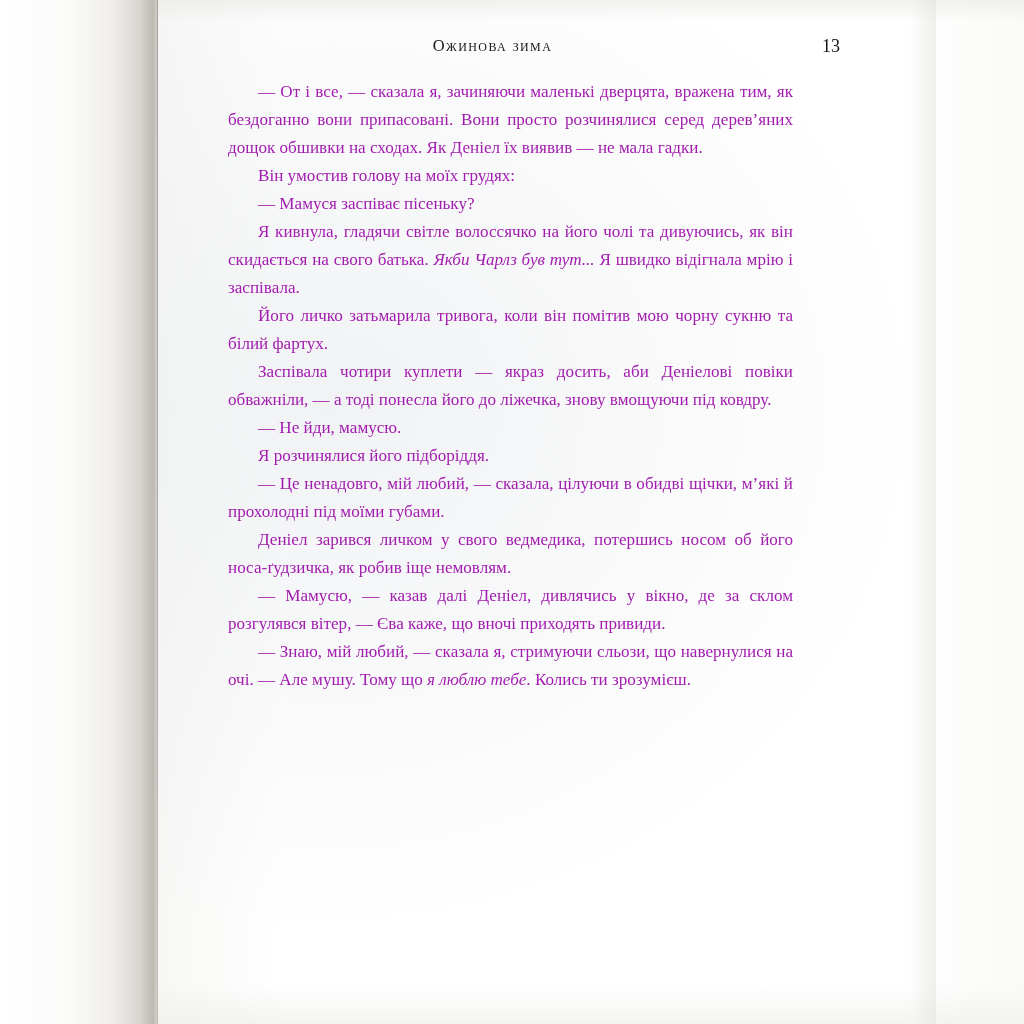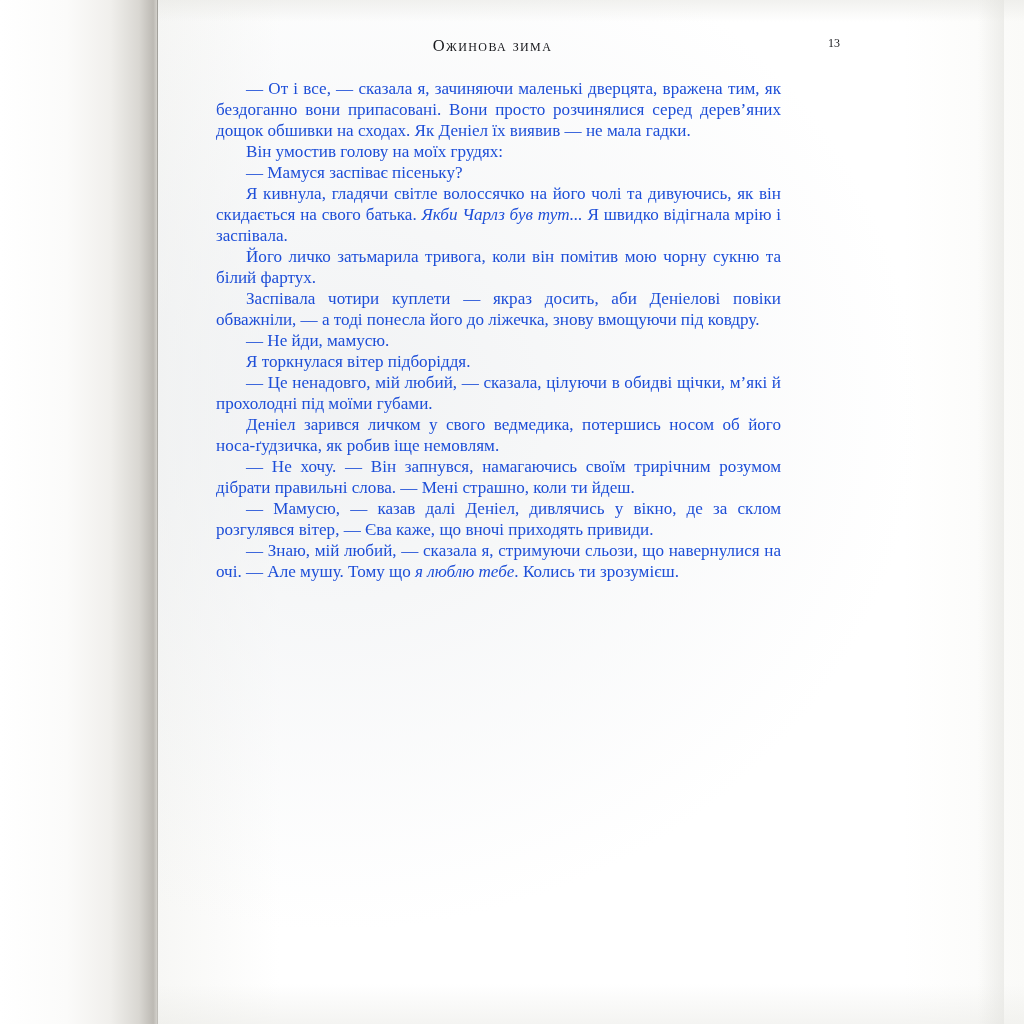--- a/index.html
+++ b/index.html
@@ -12,23 +12,24 @@
   body {
     font-family: "Liberation Serif", "DejaVu Serif", serif;
     position: relative;
     overflow: hidden;
   }
 
   
   .page-photo {
     position: absolute;
     left: 0; top: 0;
-    width: 1004px;
+    width: 904px;
     height: 1024px;
     background: #fdfdfb;
+    padding-left: 32px;
   }
 
   
   .gutter {
     position: absolute;
     left: 0;
     top: 0;
     width: 158px;
     height: 1024px;
     background: linear-gradient(to right,
@@ -99,32 +100,32 @@
     text-align: center;
     font-size: 16.5px;
     letter-spacing: 1.4px;
     color: #15161a;
     font-variant: small-caps;
   }
   .folio {
     position: absolute;
     right: 0;
     top: 0;
-    font-size: 12px;
+    font-size: 18px;
     color: #15161a;
   }
 
   .body-text {
     position: absolute;
-    left: 216px;
+    left: 228px;
     top: 78px;
     width: 565px;
     font-size: 17.1px;
-    line-height: 21px;
-    color: #1d4ed8;
+    line-height: 28px;
+    color: #a21caf;
     text-align: justify;
     text-justify: inter-word;
     hyphens: manual;
   }
   .body-text p {
     margin: 0;
     text-indent: 30px;
   }
   .body-text p.dash {
     text-indent: 30px;
@@ -175,22 +176,21 @@
     </div>
 
     <div class="body-text">
       <p class="dash">— От і все, — сказала я, зачиняючи маленькі дверцята, вражена тим, як бездоганно вони припасовані. Вони просто розчинялися серед дерев’яних дощок обшивки на сходах. Як Деніел їх виявив — не мала гадки.</p>
       <p>Він умостив голову на моїх грудях:</p>
       <p class="dash">— Мамуся заспіває пісеньку?</p>
       <p>Я кивнула, гладячи світле волоссячко на його чолі та дивуючись, як він скидається на свого батька. <em>Якби Чарлз був тут...</em> Я швидко відігнала мрію і заспівала.</p>
       <p>Його личко затьмарила тривога, коли він помітив мою чорну сукню та білий фартух.</p>
       <p>Заспівала чотири куплети — якраз досить, аби Деніелові повіки обважніли, — а тоді понесла його до ліжечка, знову вмощуючи під ковдру.</p>
       <p class="dash">— Не йди, мамусю.</p>
-      <p>Я торкнулася вітер підборіддя.</p>
+      <p>Я розчинялися його підборіддя.</p>
       <p class="dash">— Це ненадовго, мій любий, — сказала, цілуючи в обидві щічки, м’які й прохолодні під моїми губами.</p>
       <p>Деніел зарився личком у свого ведмедика, потершись носом об його носа-ґудзичка, як робив іще немовлям.</p>
-      <p class="dash">— Не хочу. — Він запнувся, намагаючись своїм трирічним розумом дібрати правильні слова. — Мені страшно, коли ти йдеш.</p>
       <p class="dash">— Мамусю, — казав далі Деніел, дивлячись у вікно, де за склом розгулявся вітер, — Єва каже, що вночі приходять привиди.</p>
       <p class="dash">— Знаю, мій любий, — сказала я, стримуючи сльози, що навернулися на очі. — Але мушу. Тому що <em>я люблю тебе</em>. Колись ти зрозумієш.</p>
     </div>
 
   </div>
 </div>
 
 </body></html>

